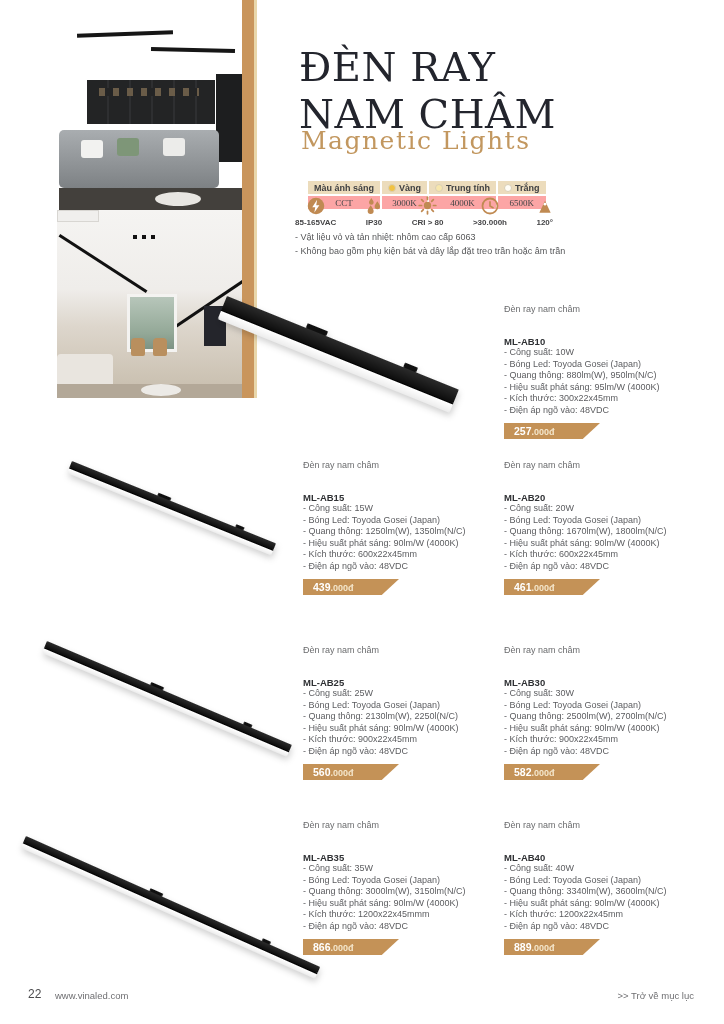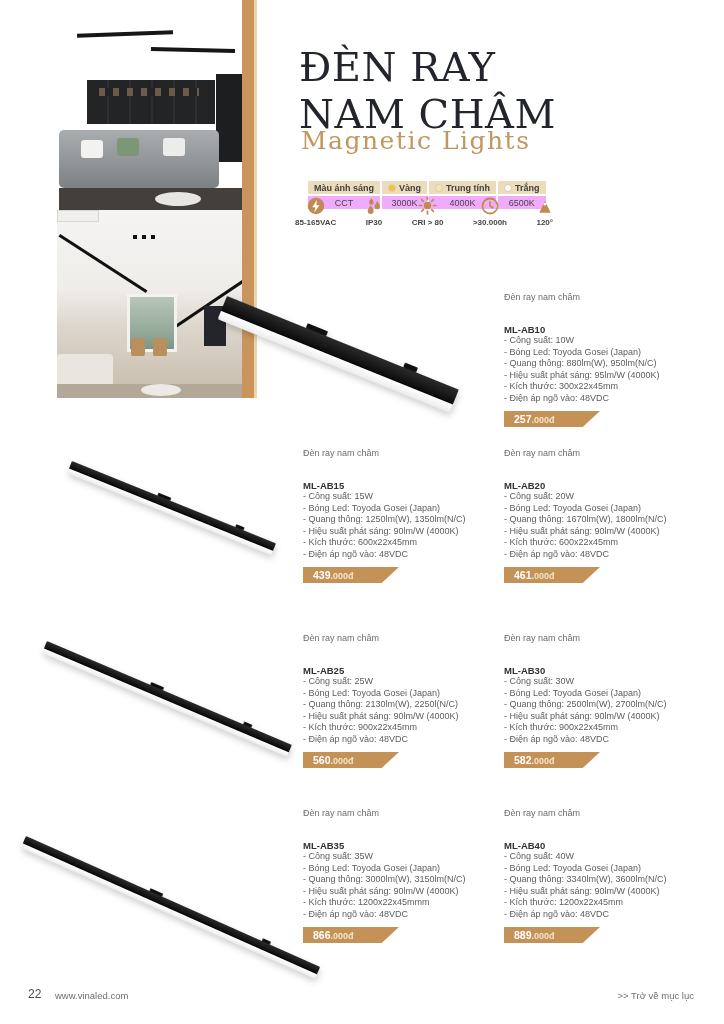--- a/index.html
+++ b/index.html
@@ -70,37 +70,37 @@
   
   .title{position:absolute;left:299px;top:44px;font-family:"DejaVu Serif","Liberation Serif",serif;
          color:#23252d;font-size:40px;line-height:47px;letter-spacing:0.5px;white-space:nowrap;}
   .subtitle{position:absolute;left:301px;top:126px;font-family:"DejaVu Serif","Liberation Serif",serif;
             color:#c2975f;font-size:25px;letter-spacing:1.5px;white-space:nowrap;}
 
   
   .cct{position:absolute;left:306px;top:155px;border-collapse:separate;border-spacing:2px;font-size:9px;margin-top:24px;}
   .cct td{padding:1px 6px;text-align:center;white-space:nowrap;color:#454547;height:11px;}
   .cct .hd td{background:#ecdcbc;font-weight:bold;color:#3f4042;}
-  .cct .vl td{background:#f0abfc;}
+  .cct .vl td{background:#fca5a5;font-family:Liberation Serif, serif;}
   .dot{display:inline-block;width:6px;height:6px;border-radius:50%;vertical-align:middle;
        margin-right:3px;border:0.5px solid #d9cfb6;}
 
   
   .features{position:absolute;left:295px;top:196px;width:258px;display:flex;
             justify-content:space-between;align-items:flex-end;}
   .feat{display:flex;flex-direction:column;align-items:center;}
   .feat svg{display:block;}
   .flb{margin-top:3px;font-size:8px;font-weight:bold;color:#454547;white-space:nowrap;}
 
   
   .notes{position:absolute;left:295px;top:231px;font-size:9px;line-height:13.5px;color:#57585a;white-space:nowrap;}
 
   
   .prod{position:absolute;width:212px;font-size:9px;line-height:11.5px;white-space:nowrap;}
-  .pcat{color:#6b6c6e;}
+  .pcat{color:#6b6c6e;margin-top:12px;}
   .pmodel{font-weight:bold;color:#2f3134;font-size:9.5px;margin-top:20px;}
   .pspec{color:#5c5d60;}
   .pprice{margin-top:7px;width:86px;height:16px;background:#c49257;
           clip-path:polygon(0 0,100% 0,82% 100%,0 100%);
           color:#ffffff;font-weight:bold;font-size:10.5px;line-height:16px;padding-left:10px;}
   .ps{color:#f4e6cb;font-size:9px;font-weight:bold;}
 
   
   .f-page{position:absolute;left:28px;top:987px;font-size:12px;color:#4b4b4d;}
   .f-site{position:absolute;left:55px;top:990px;font-size:9.5px;color:#6f6f72;}
@@ -205,20 +205,24 @@
     </div>
     <div class="feat">
       <svg width="16" height="17" viewBox="0 0 24 24">
         <path d="M12 3.5 L20.5 21.5 H3.5 Z" fill="#c08a52"></path>
         <circle cx="12" cy="8.5" r="2" fill="#ffffff"></circle>
       </svg>
       <div class="flb">120°</div>
     </div>
   </div>
 
+  <div class="notes">
+    <div>- Vật liệu vỏ và tản nhiệt: nhôm cao cấp 6063</div>
+    <div>- Không bao gồm phụ kiện bát và dây lắp đặt treo trần hoặc âm trần</div>
+  </div>
 
   <div class="render render10">
     <div class="r-knob k1"></div>
     <div class="r-knob k2"></div>
     <div class="r-body"></div>
     <div class="r-lens"></div>
   </div>
   <div class="render render15 thin">
     <div class="r-knob k1"></div>
     <div class="r-knob k2"></div>

